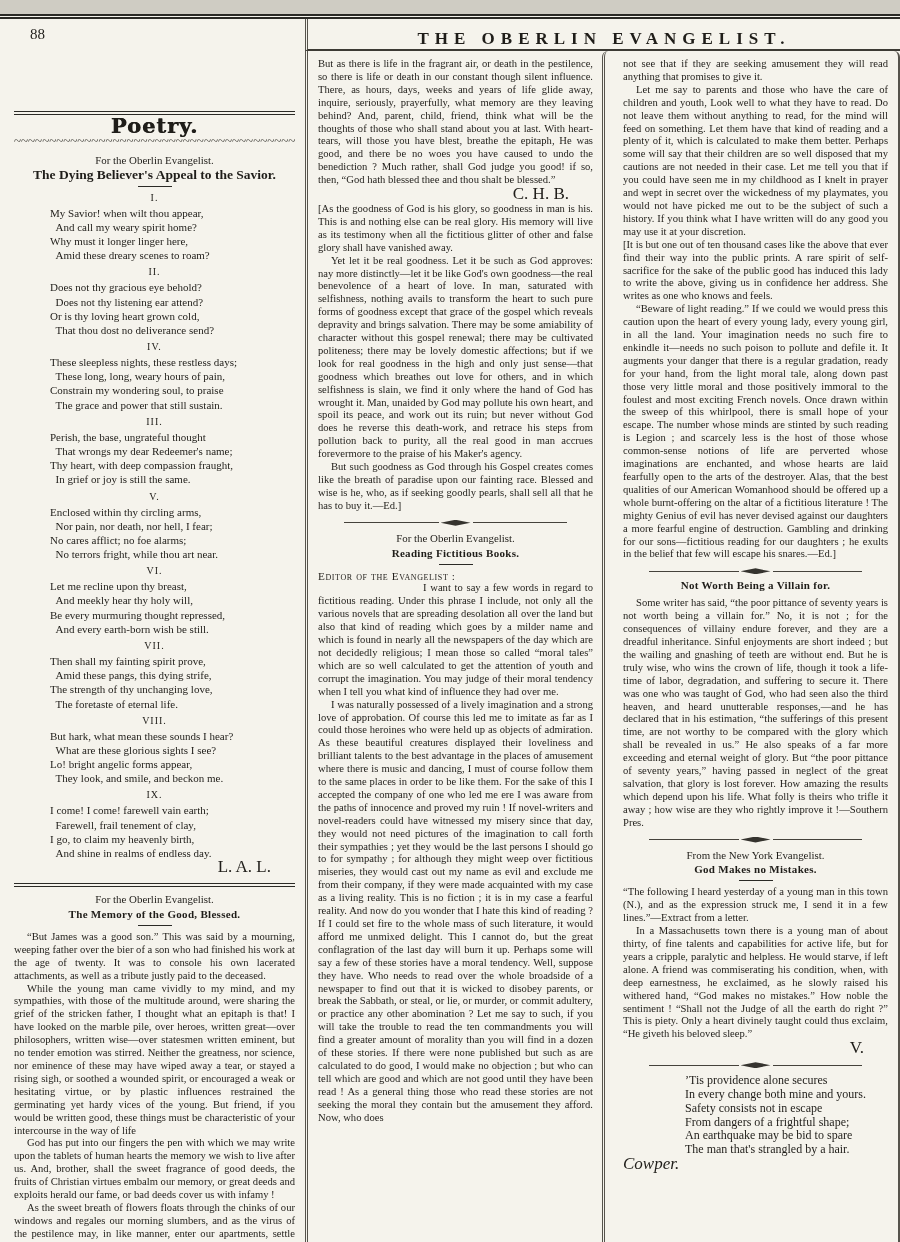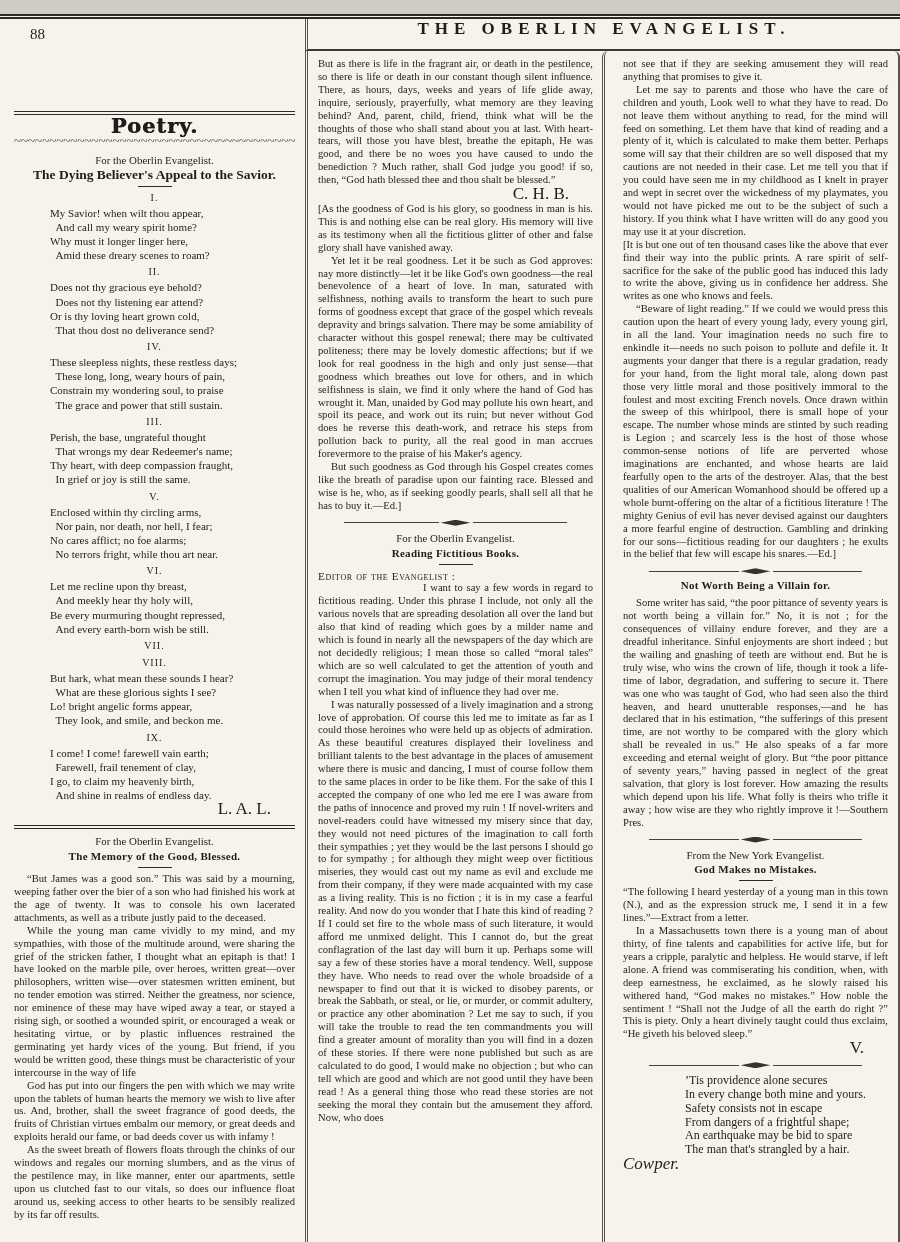--- a/index.html
+++ b/index.html
@@ -6,21 +6,21 @@
   .page{
     width:900px;height:1242px;box-sizing:border-box;margin:14px auto;
     background:#f5f3ec;color:#1f1d19;
     font-family:"Liberation Serif",serif;
     border-top:5px double #2b2a26;
     overflow:hidden;position:relative;
   }
   
   .masthead{display:flex;height:32px;}
   .page-number{width:305px;box-sizing:border-box;font-size:15px;padding:7px 0 0 30px;}
-  .masthead-title-wrap{flex:1;display:flex;align-items:flex-start;justify-content:center;
+  .masthead-title-wrap{flex:1;display:flex;align-items:flex-end;justify-content:center;
     border-left:3px double #56534c;border-bottom:2px solid #3c3a34;}
   .masthead-title{margin:0;font-size:17px;font-weight:bold;letter-spacing:6px;white-space:nowrap;}
   
   .columns{display:flex;height:1205px;}
   .col{box-sizing:border-box;overflow:hidden;font-size:10.6px;line-height:12.9px;text-align:justify;}
   .col1{width:305px;padding:0 10px 0 14px;}
   .col2{width:297px;border-left:3px double #56534c;padding:7px 9px 0 10px;}
   .col3{flex:1;border-left:3px double #56534c;border-right:2px solid #56534c;padding:7px 10px 0 18px;border-radius:6px;}
   
   .para{margin:0;text-indent:13px;}
@@ -111,20 +111,24 @@
       </div>
       <div class="stanza">
         <div class="stanza-num">VI.</div>
         <div class="stanza-text">Let me recline upon thy breast,
   And meekly hear thy holy will,
 Be every murmuring thought repressed,
   And every earth-born wish be still.</div>
       </div>
       <div class="stanza">
         <div class="stanza-num">VII.</div>
+        <div class="stanza-text">Then shall my fainting spirit prove,
+  Amid these pangs, this dying strife,
+The strength of thy unchanging love,
+  The foretaste of eternal life.</div>
       </div>
       <div class="stanza">
         <div class="stanza-num">VIII.</div>
         <div class="stanza-text">But hark, what mean these sounds I hear?
   What are these glorious sights I see?
 Lo! bright angelic forms appear,
   They look, and smile, and beckon me.</div>
       </div>
       <div class="stanza">
         <div class="stanza-num">IX.</div>

